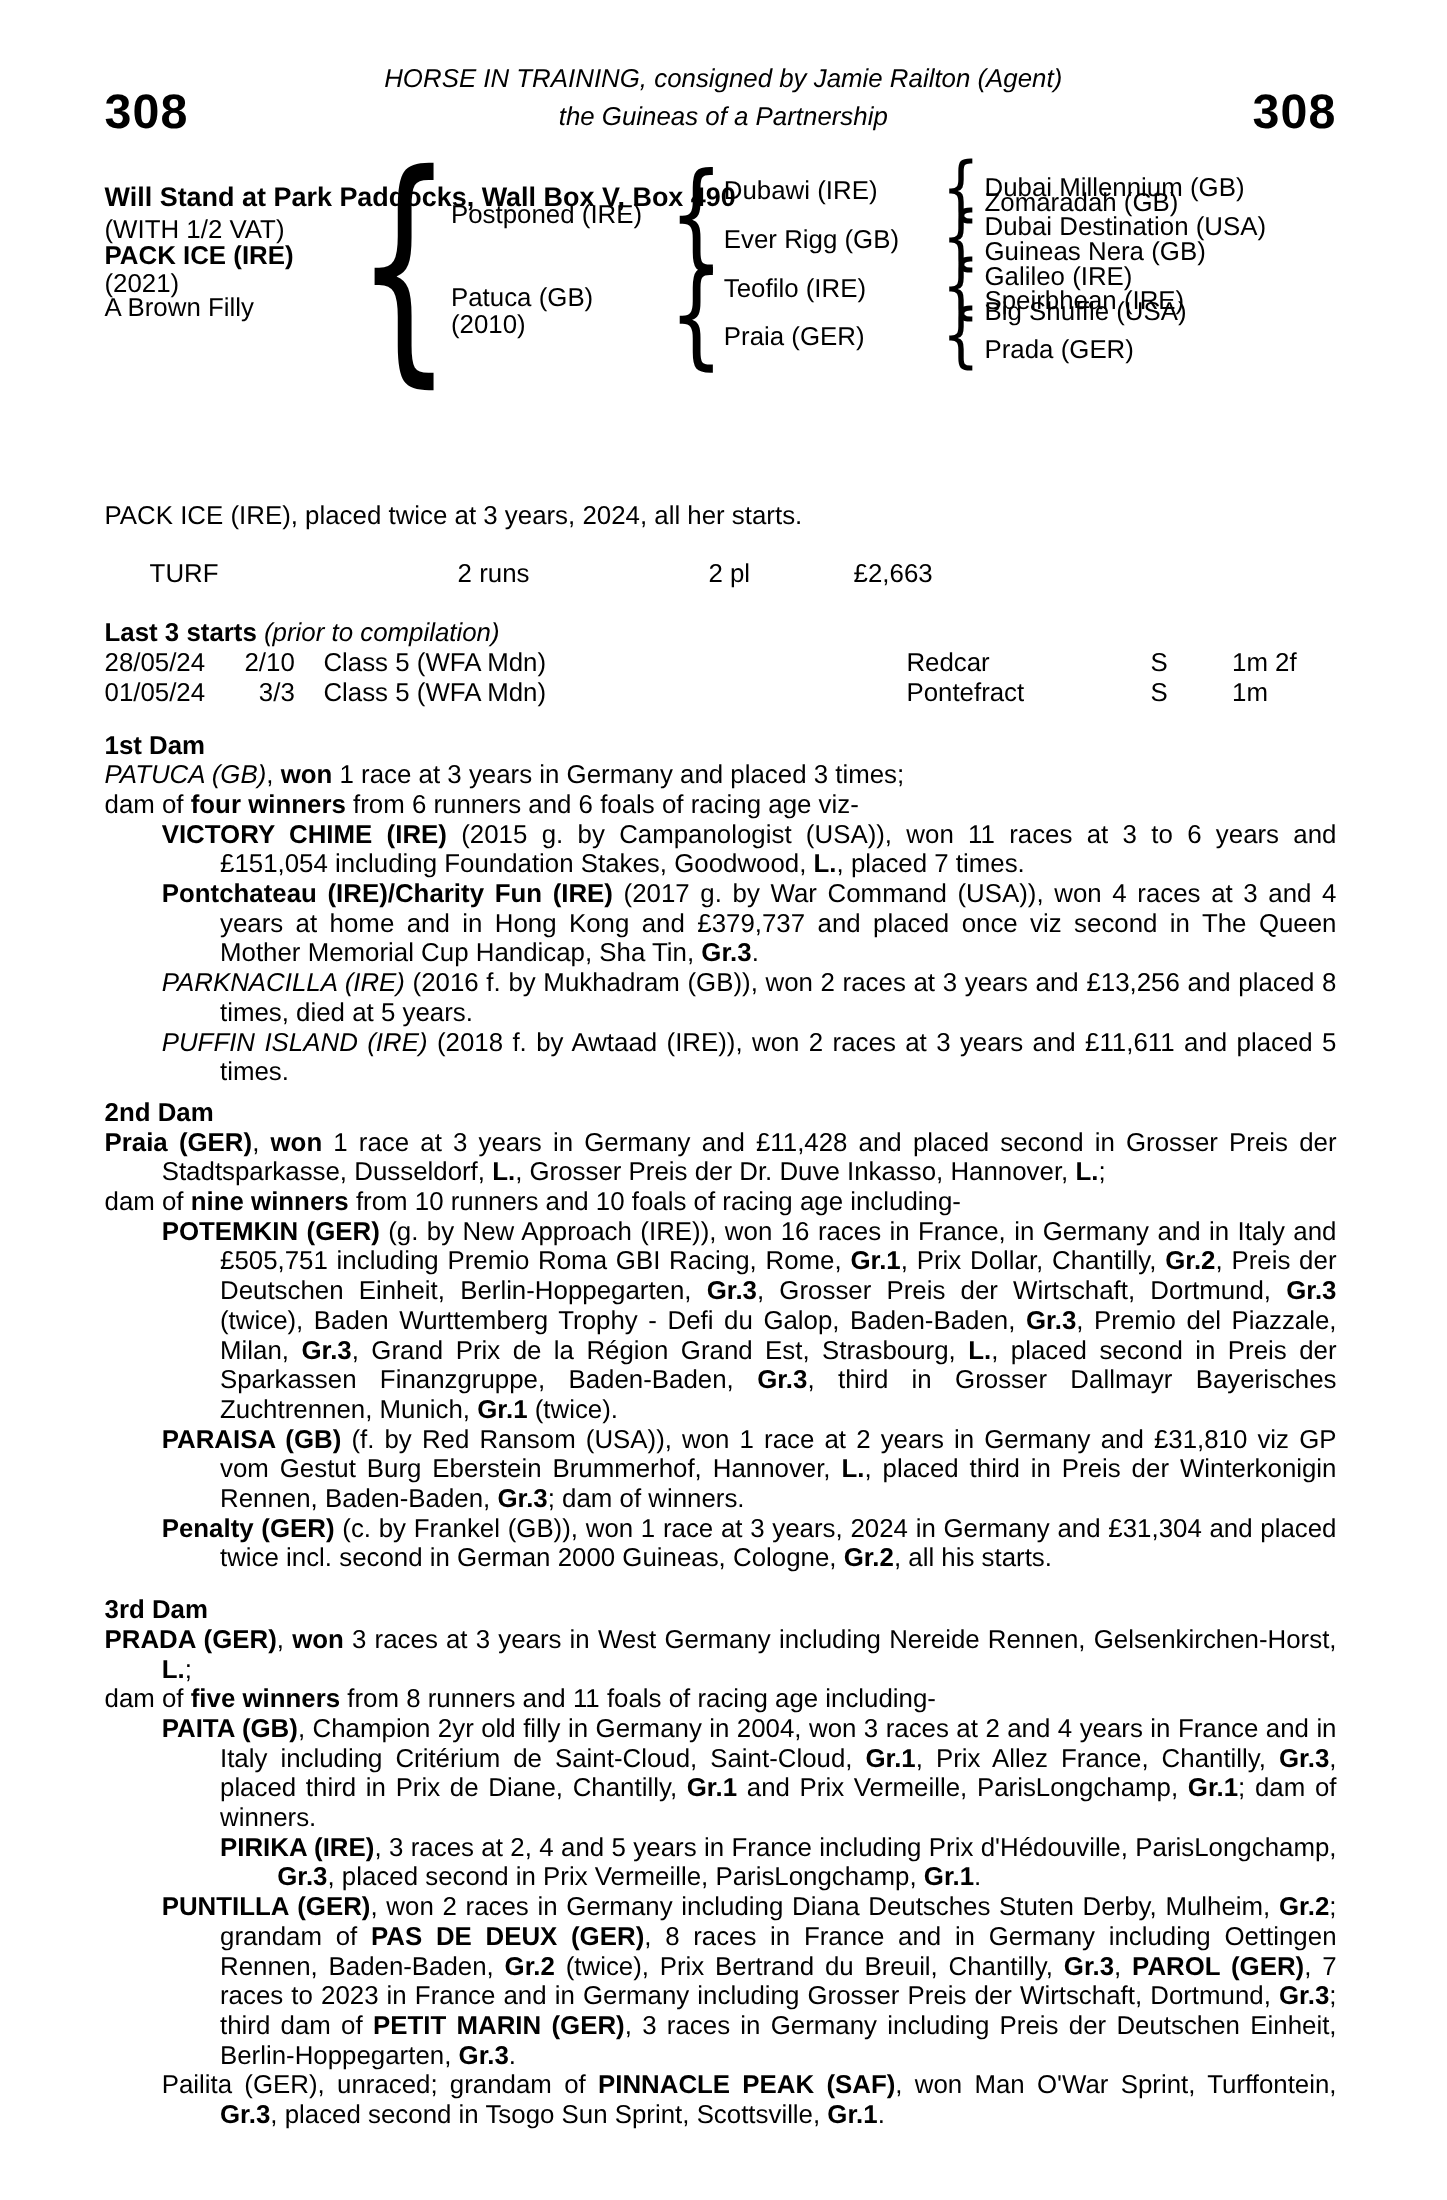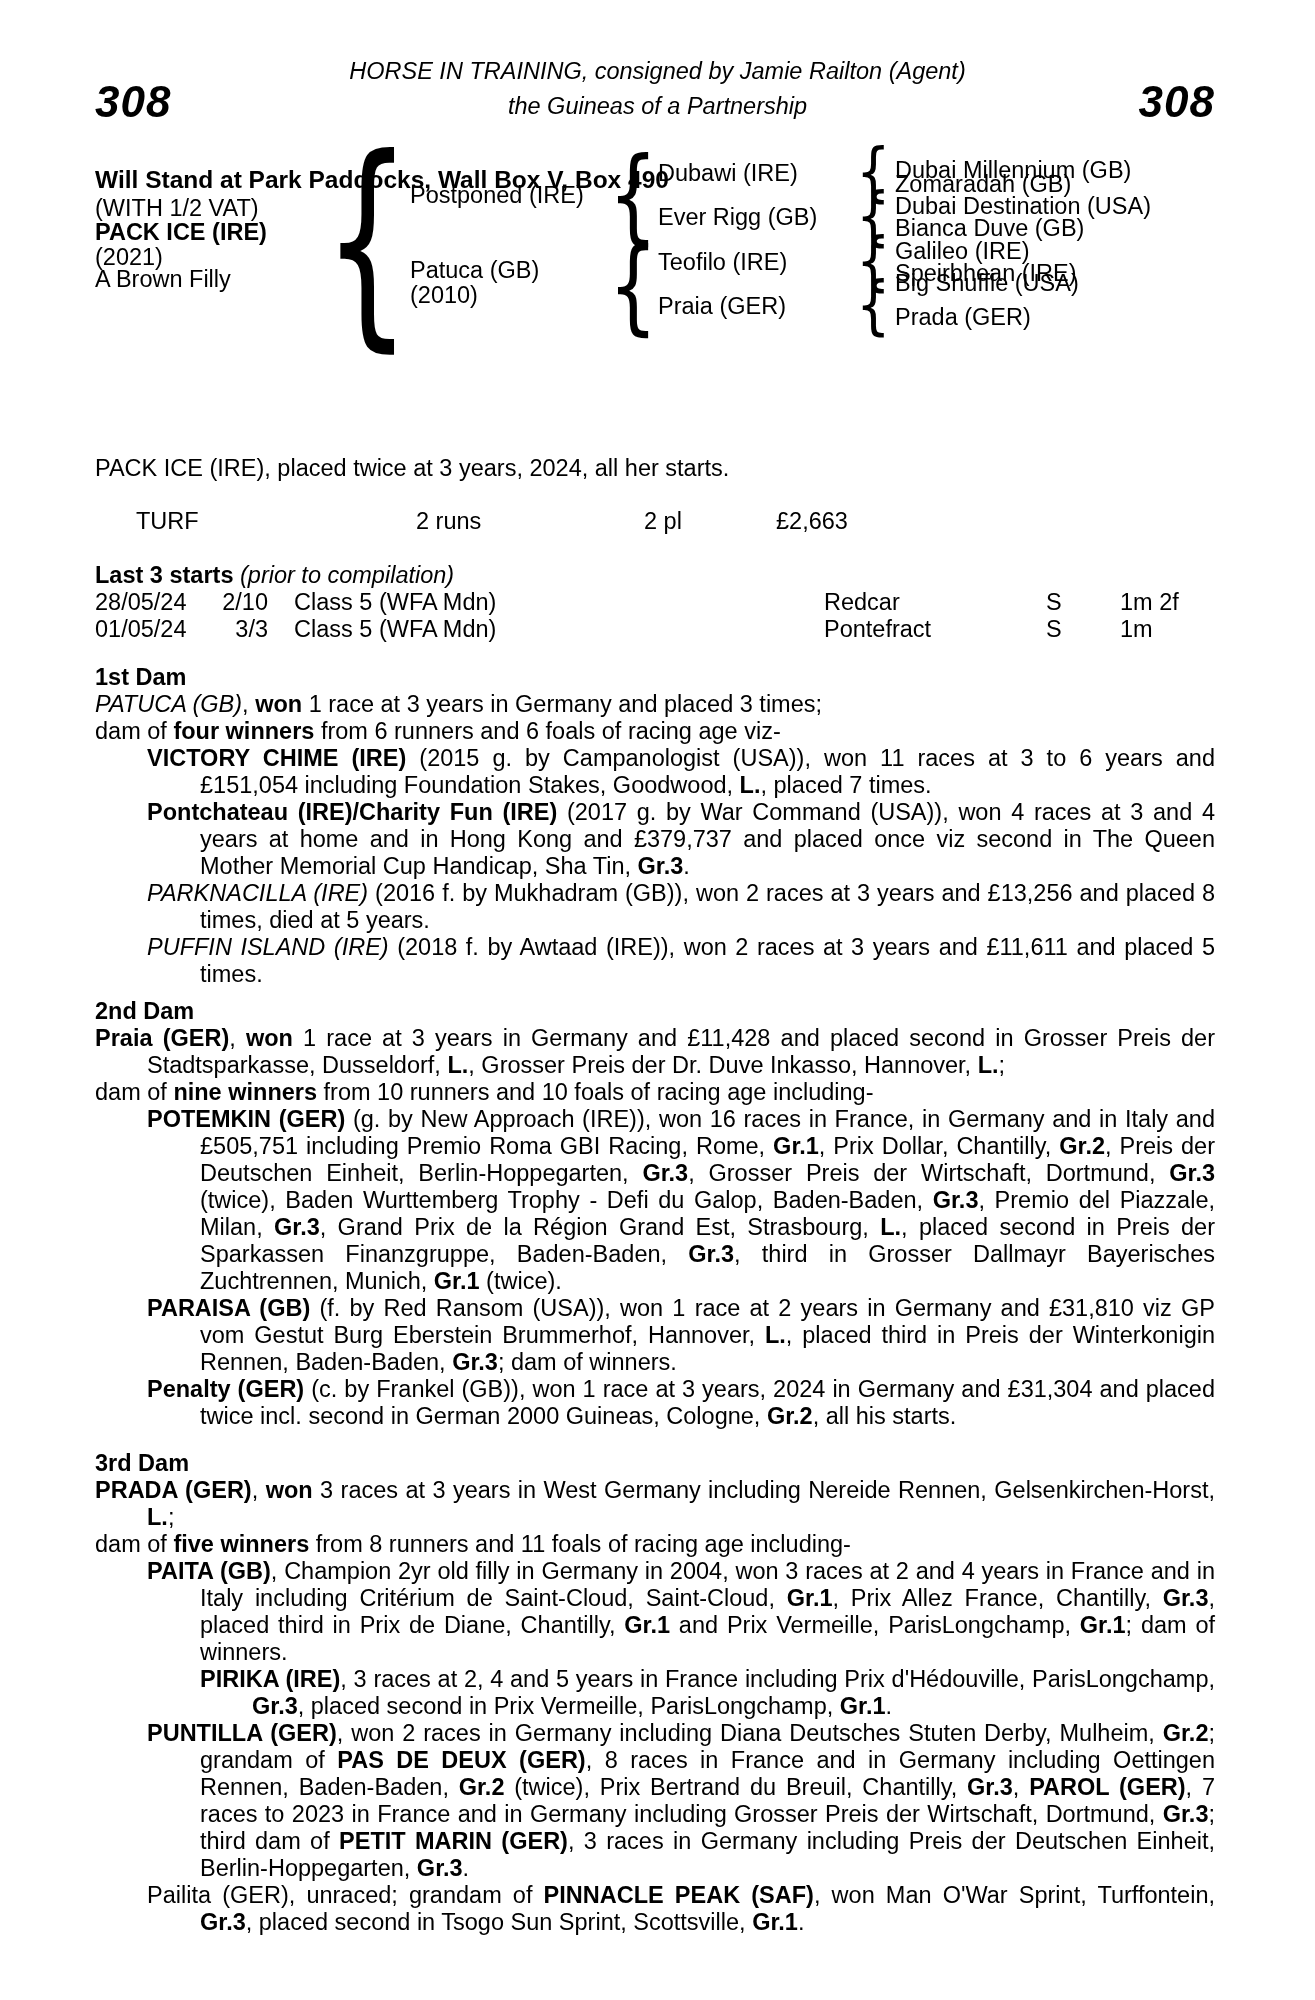--- a/index.html
+++ b/index.html
@@ -8,21 +8,21 @@
     font-family:"Liberation Sans",sans-serif;font-size:23.5px;line-height:27px;
     overflow:hidden;
   }
   .b{font-weight:bold;}
   .i{font-style:italic;}
   
   .header-block{position:relative;height:455px;}
   .center-line{position:absolute;left:0;width:100%;text-align:center;white-space:nowrap;}
   .consign{top:58px;font-style:italic;}
   .property{top:93px;font-style:italic;}
-  .lot{position:absolute;top:80px;font-size:44px;font-weight:bold;line-height:1;letter-spacing:1px;font-style:italic;}
+  .lot{position:absolute;top:80px;font-size:44px;font-weight:bold;line-height:1;letter-spacing:1px;}
   .lot-left{left:95px;}
   .lot-right{right:100px;}
   .stand{position:absolute;left:95px;top:166px;font-weight:bold;font-size:24.5px;white-space:nowrap;}
   .ped-name{position:absolute;white-space:nowrap;line-height:24px;}
   .ped-bold{font-weight:bold;}
   .brace{position:absolute;display:flex;align-items:center;justify-content:center;overflow:visible;}
   .brace>span{line-height:1;display:block;font-family:"DejaVu Sans",sans-serif;}
   
   .content{margin-left:95px;margin-right:100px;}
   .para{margin:0;text-align:justify;}
@@ -85,21 +85,21 @@
     <div class="brace" style="left:862px;top:237px;height:48px;width:22px;">
         <span style="font-size:64px;transform:scaleX(0.85);">{</span>
       </div>
     <div class="brace" style="left:862px;top:281px;height:48px;width:22px;">
         <span style="font-size:64px;transform:scaleX(0.85);">{</span>
       </div>
 
     <div class="ped-name" style="left:895px;top:158px;">Dubai Millennium (GB)</div>
     <div class="ped-name" style="left:895px;top:172px;">Zomaradah (GB)</div>
     <div class="ped-name" style="left:895px;top:194px;">Dubai Destination (USA)</div>
-    <div class="ped-name" style="left:895px;top:216px;">Bianca Duve (GB)</div>
+    <div class="ped-name" style="left:895px;top:216px;">Guineas Nera (GB)</div>
     <div class="ped-name" style="left:895px;top:239px;">Galileo (IRE)</div>
     <div class="ped-name" style="left:895px;top:261px;">Speirbhean (IRE)</div>
     <div class="ped-name" style="left:895px;top:271px;">Big Shuffle (USA)</div>
     <div class="ped-name" style="left:895px;top:305px;">Prada (GER)</div>
   </div>
 </div>
 
 <div class="content">
 
   <div>

